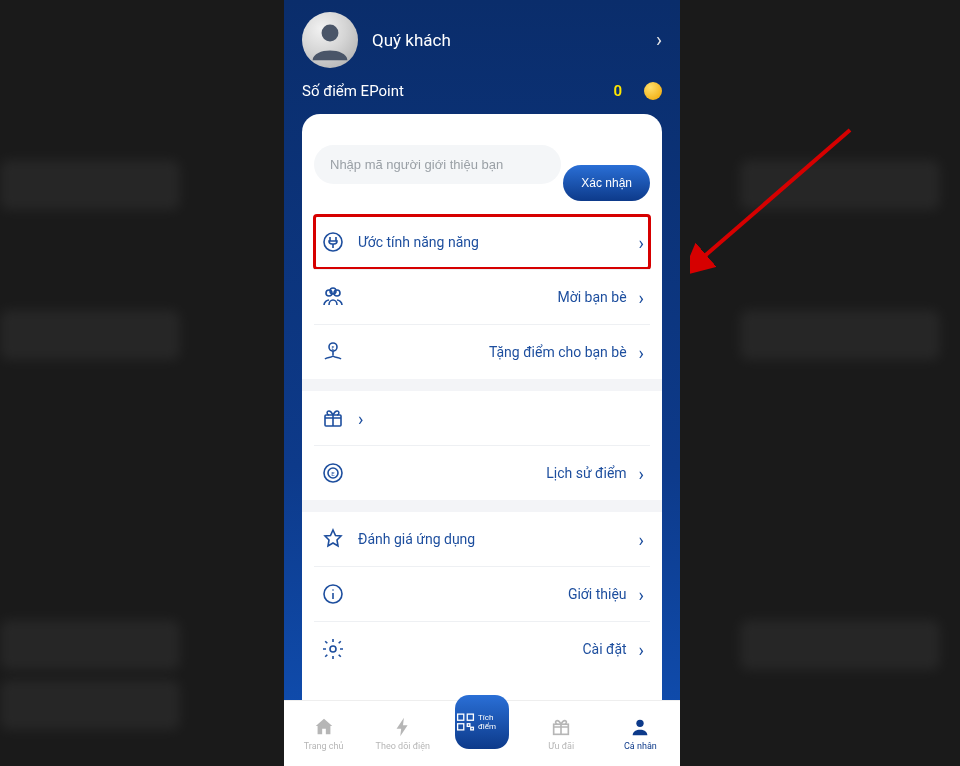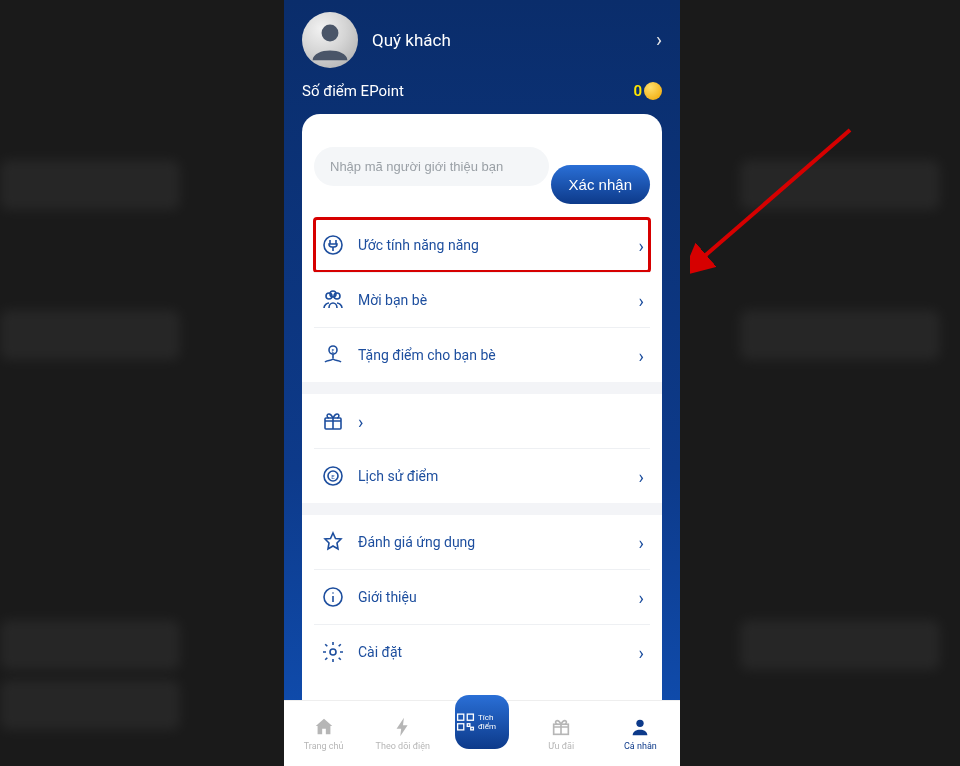--- a/index.html
+++ b/index.html
@@ -68,21 +68,21 @@
     font-weight: 400;
   }
   .chevron-light {
     color: #e6e6e6;
     font-size: 20px;
   }
   .epoint-row {
     display: flex;
     align-items: center;
     padding-bottom: 14px;
-    gap: 2px;
+    gap: 22px;
   }
   .epoint-label {
     flex: 1;
     font-size: 15px;
   }
   .epoint-value {
     color: #ffe800;
     font-size: 15px;
     font-weight: 600;
   }
@@ -117,21 +117,21 @@
     color: #666;
     outline: none;
   }
   .referral-input::placeholder { color: #9aa0a6; }
   .confirm-btn {
     background: linear-gradient(180deg, #2a6fd6, #0d3a8a);
     color: #fff;
     border: none;
     border-radius: 20px;
     padding: 11px 18px;
-    font-size: 15px;
+    font-size: 12px;
     cursor: pointer;
     margin-top: 37px;
   }
 
   .section {
     background: #fff;
     border-radius: 8px;
   }
   .section-gap {
     height: 12px;
@@ -142,20 +142,21 @@
   .menu-item {
     display: flex;
     align-items: center;
     gap: 12px;
     padding: 14px 6px;
     cursor: pointer;
     position: relative;
   }
   .menu-item + .menu-item {
     border-top: 1px solid #eef0f3;
+    text-align: right;
   }
   .menu-icon {
     width: 26px;
     height: 26px;
     flex-shrink: 0;
     display: flex;
     align-items: center;
     justify-content: center;
     color: #1d4e9e;
   }

